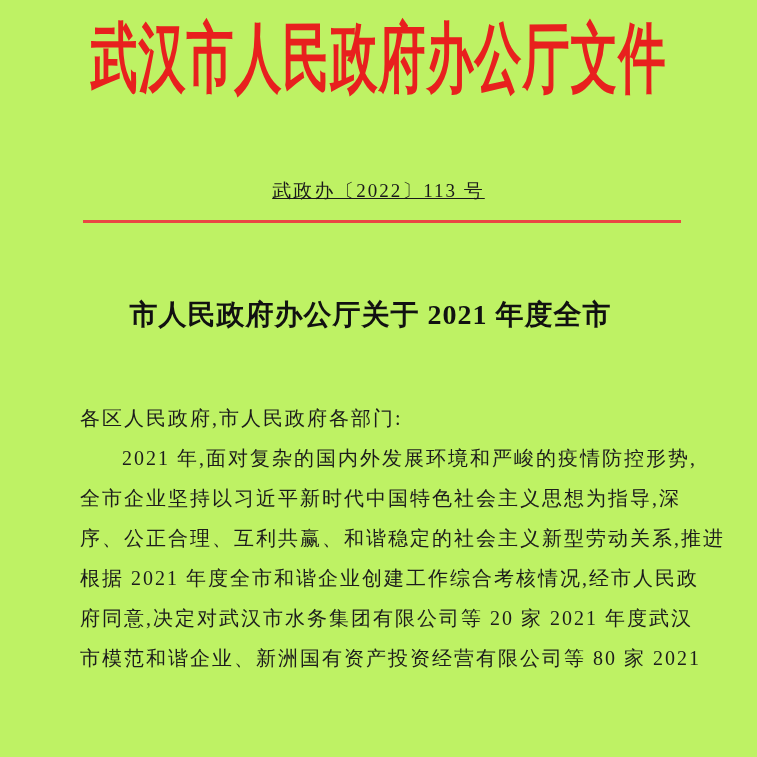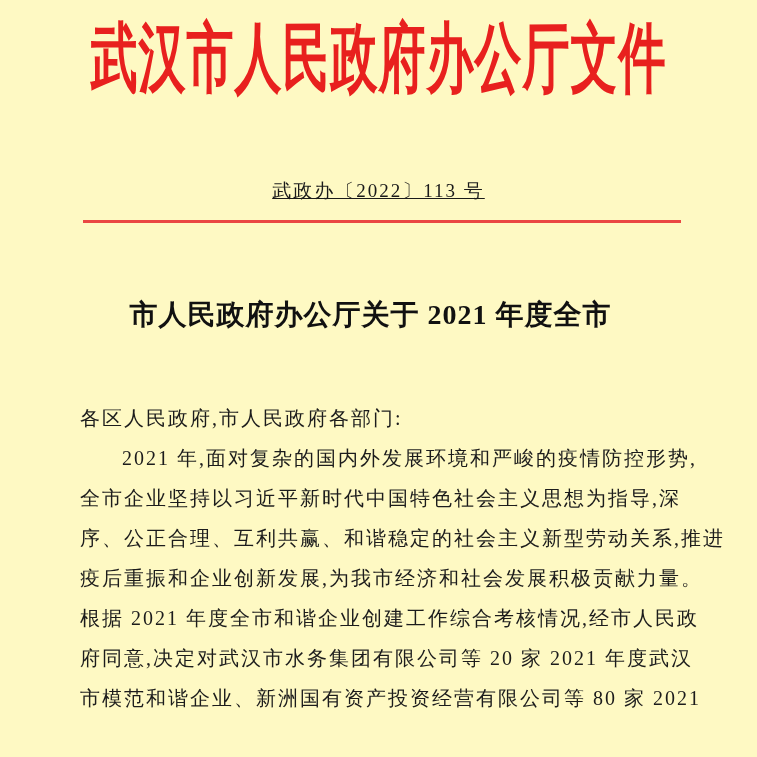--- a/index.html
+++ b/index.html
@@ -4,21 +4,21 @@
 <style>
   html, body {
     margin: 0;
     padding: 0;
     background: #ffffff;
   }
   .page {
     position: relative;
     width: 757px;
     height: 757px;
-    background: #fef9c3;
+    background: #bef264;
     overflow: hidden;
     font-family: "Liberation Serif", "DejaVu Serif", serif;
     color: #1a1a1a;
   }
   
   .masthead {
     position: absolute;
     top: 21px;
     left: 0;
     right: 0;
@@ -108,19 +108,18 @@
 
   <div class="doc-title">
     <div>市人民政府办公厅关于 2021 年度全市</div>
   </div>
 
   <div class="body-block">
     <div class="body-line salutation">各区人民政府,市人民政府各部门:</div>
     <div class="body-line indent">2021 年,面对复杂的国内外发展环境和严峻的疫情防控形势,</div>
     <div class="body-line">全市企业坚持以习近平新时代中国特色社会主义思想为指导,深</div>
     <div class="body-line">序、公正合理、互利共赢、和谐稳定的社会主义新型劳动关系,推进</div>
-    <div class="body-line">疫后重振和企业创新发展,为我市经济和社会发展积极贡献力量。</div>
     <div class="body-line">根据 2021 年度全市和谐企业创建工作综合考核情况,经市人民政</div>
     <div class="body-line">府同意,决定对武汉市水务集团有限公司等 20 家 2021 年度武汉</div>
     <div class="body-line">市模范和谐企业、新洲国有资产投资经营有限公司等 80 家 2021</div>
   </div>
 
 </div>
 
 </body></html>

